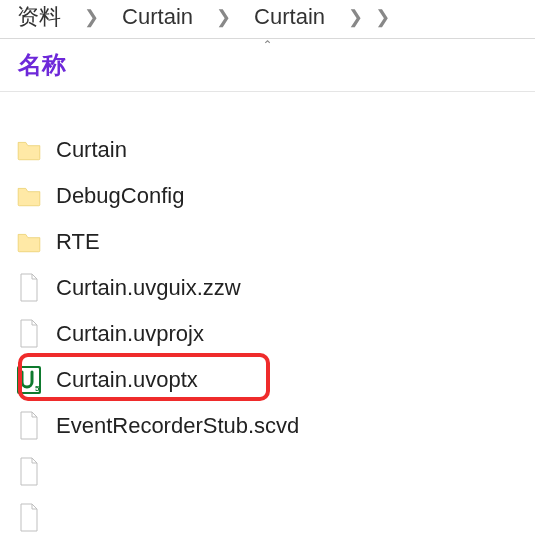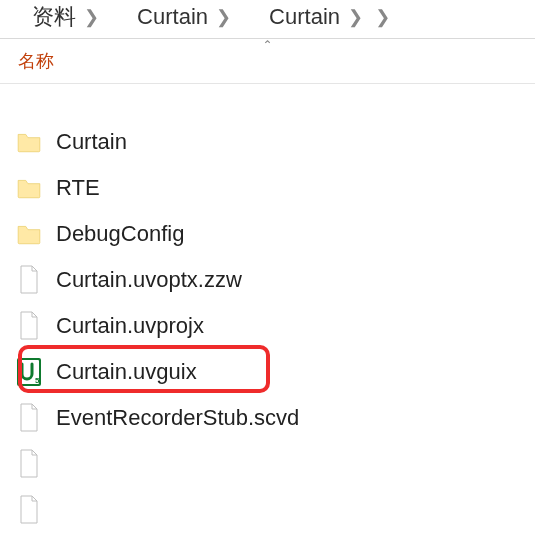--- a/index.html
+++ b/index.html
@@ -14,34 +14,35 @@
   .breadcrumb {
     display: flex;
     align-items: center;
     font-size: 22px;
     padding: 2px 0 6px 0;
     border-bottom: 1px solid #d9d9d9;
     color: #333;
     white-space: nowrap;
     overflow: hidden;
   }
-  .breadcrumb .segment { padding: 0 2px; margin-left: 30px; }
+  .breadcrumb .segment { padding: 0 17px; }
   .breadcrumb .chevron {
     padding: 0 6px;
     color: #888;
     font-size: 18px;
   }
   .column-header-row {
     position: relative;
     padding: 10px 0 10px 18px;
     border-bottom: 1px solid #e5e5e5;
   }
   .column-header {
-    font-size: 18px;
-    color: #c2410c;
+    font-size: 24px;
+    color: #6d28d9;
+    font-weight: bold;
   }
   .collapse-caret {
     position: absolute;
     left: 50%;
     top: -1px;
     transform: translateX(-50%);
     font-size: 12px;
     color: #888;
   }
   .file-list {
@@ -109,40 +110,40 @@
     </span>
     <span class="file-name">Curtain</span>
   </div>
 
   <div class="file-row">
     <span class="icon folder-icon">
       <svg viewBox="0 0 24 24">
           <path fill="#ffe9a6" stroke="#e6c75a" stroke-width="0.6" d="M2 5h7l2 3h11v12a1 1 0 0 1-1 1H3a1 1 0 0 1-1-1V5z"></path>
         </svg>
     </span>
-    <span class="file-name">RTE</span>
+    <span class="file-name">DebugConfig</span>
   </div>
 
   <div class="file-row">
     <span class="icon folder-icon">
       <svg viewBox="0 0 24 24">
           <path fill="#ffe9a6" stroke="#e6c75a" stroke-width="0.6" d="M2 5h7l2 3h11v12a1 1 0 0 1-1 1H3a1 1 0 0 1-1-1V5z"></path>
         </svg>
     </span>
-    <span class="file-name">DebugConfig</span>
+    <span class="file-name">RTE</span>
   </div>
 
   <div class="file-row">
     <span class="icon file-icon">
       <svg viewBox="0 0 24 30">
           <path fill="#ffffff" stroke="#bfbfbf" stroke-width="1" d="M4 1h11l5 5v22H4z"></path>
           <path fill="none" stroke="#bfbfbf" stroke-width="1" d="M15 1v5h5"></path>
         </svg>
     </span>
-    <span class="file-name">Curtain.uvoptx.zzw</span>
+    <span class="file-name">Curtain.uvguix.zzw</span>
   </div>
 
   <div class="file-row">
     <span class="icon file-icon">
       <svg viewBox="0 0 24 30">
           <path fill="#ffffff" stroke="#bfbfbf" stroke-width="1" d="M4 1h11l5 5v22H4z"></path>
           <path fill="none" stroke="#bfbfbf" stroke-width="1" d="M15 1v5h5"></path>
         </svg>
     </span>
     <span class="file-name">Curtain.uvprojx</span>
@@ -151,21 +152,21 @@
   <div class="file-row">
     <div class="highlight-box"></div>
     <span class="icon uv-icon">
       <svg viewBox="0 0 26 30">
         <rect x="1" y="1" width="24" height="28" rx="2" fill="#0e7a2e"></rect>
         <rect x="3" y="3" width="20" height="24" rx="1" fill="#ffffff"></rect>
         <path d="M6 7 v10 a5 5 0 0 0 10 0 V7" fill="none" stroke="#0e7a2e" stroke-width="3" stroke-linecap="round"></path>
         <text x="19" y="26" font-size="8" font-family="Arial" fill="#0e7a2e" font-weight="bold">5</text>
       </svg>
     </span>
-    <span class="file-name">Curtain.uvguix</span>
+    <span class="file-name">Curtain.uvoptx</span>
   </div>
 
   <div class="file-row">
     <span class="icon file-icon">
       <svg viewBox="0 0 24 30">
           <path fill="#ffffff" stroke="#bfbfbf" stroke-width="1" d="M4 1h11l5 5v22H4z"></path>
           <path fill="none" stroke="#bfbfbf" stroke-width="1" d="M15 1v5h5"></path>
         </svg>
     </span>
     <span class="file-name">EventRecorderStub.scvd</span>

